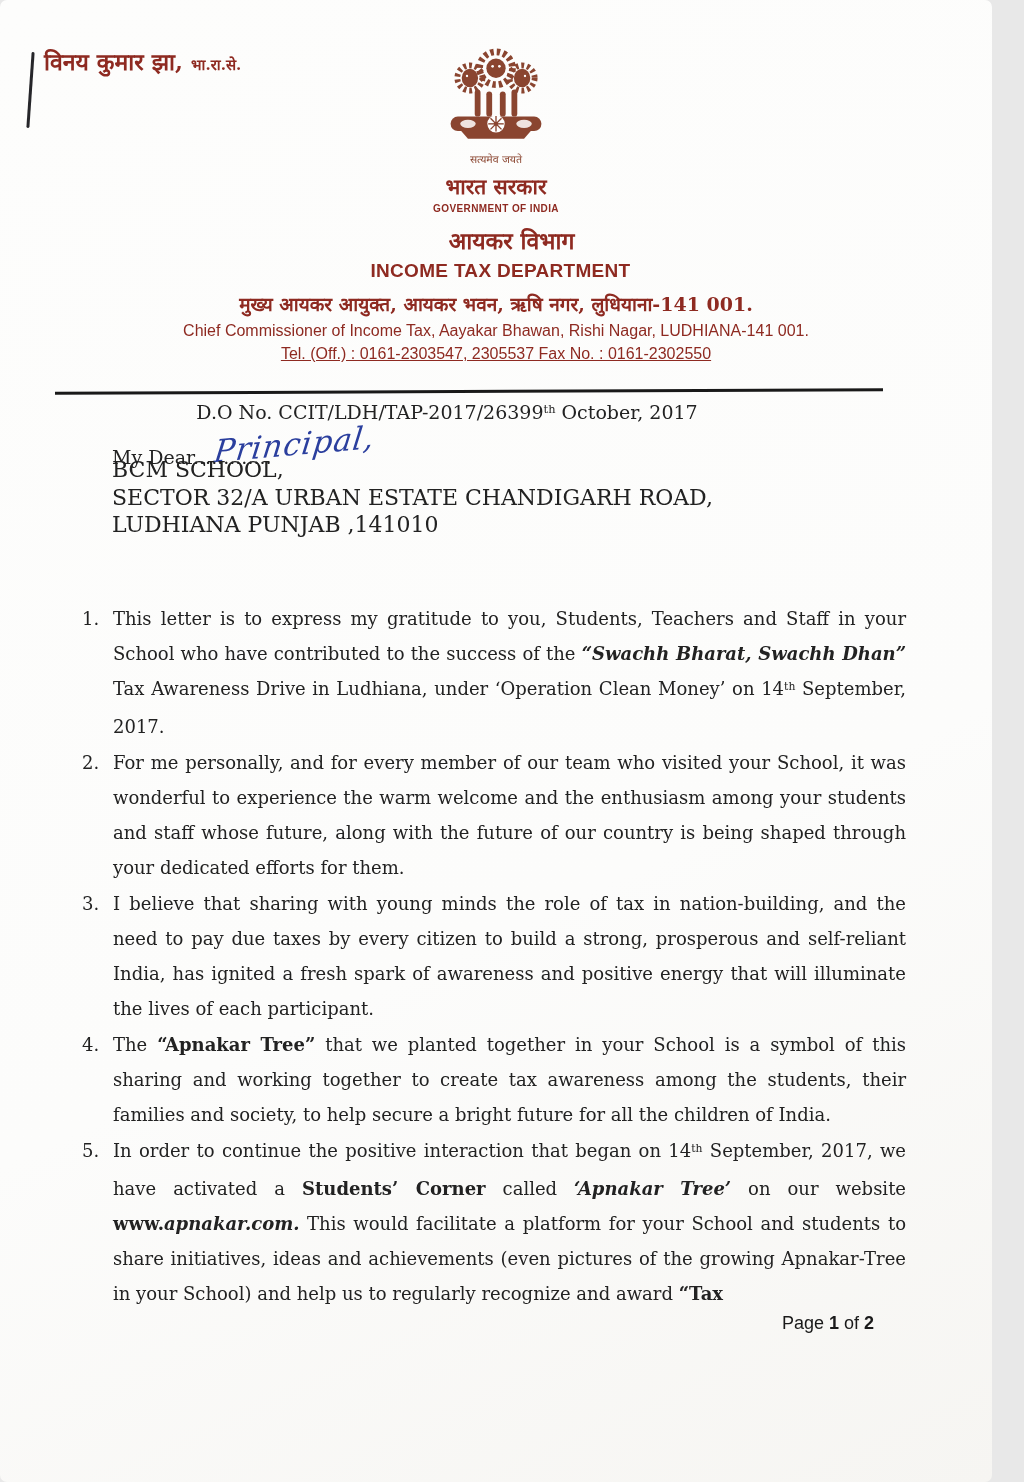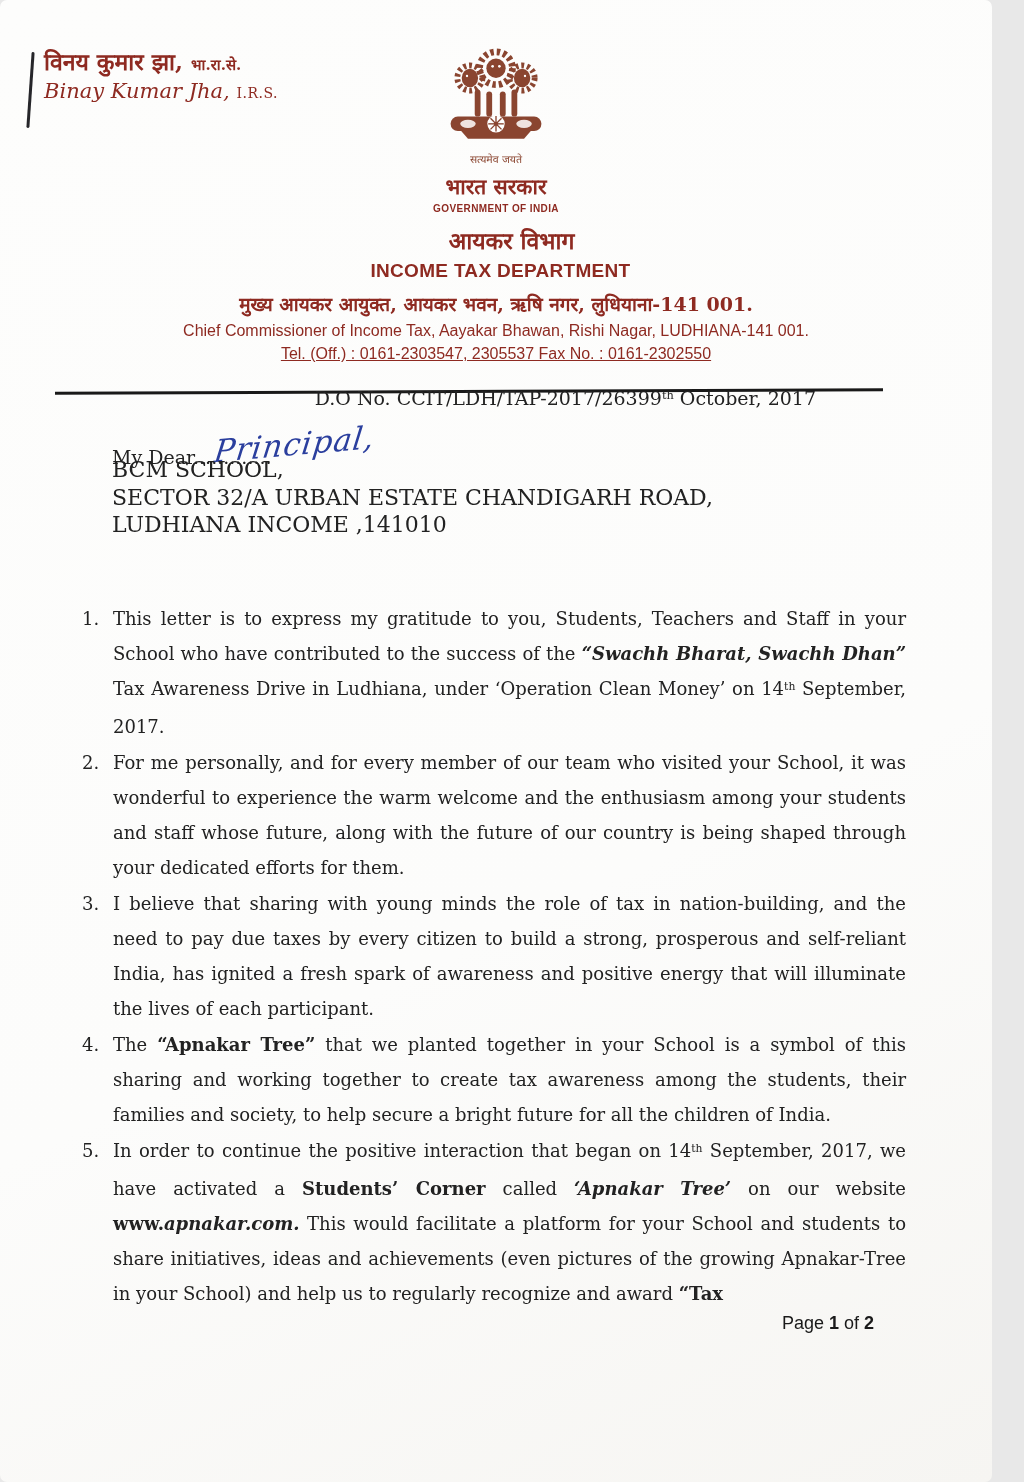--- a/index.html
+++ b/index.html
@@ -46,22 +46,22 @@
   .office-hindi{font-size:19px;font-weight:700;margin-top:9px;}
   .office-eng{font-size:16px;margin-top:5px;}
   .tel-line{font-size:16px;margin-top:5px;text-decoration:underline;}
 
   .rule{
     position:absolute;left:55px;top:390px;width:828px;height:3px;
     background:#191919;transform:rotate(-0.25deg);
   }
 
   .ref-row{
-    position:absolute;left:78px;right:176px;top:387px;
-    display:flex;justify-content:flex-end;
+    position:absolute;left:78px;right:176px;top:401px;
+    display:flex;justify-content:center;
     font-size:19px;color:var(--ink);
   }
 
   .salutation{position:absolute;left:112px;top:446px;font-size:19px;color:var(--ink);}
   .handwritten{
     position:absolute;left:102px;top:-20px;
     font-size:31px;font-style:italic;color:var(--handblue);
     transform:rotate(-5deg) skewX(-12deg);
     letter-spacing:1px;white-space:nowrap;
   }
@@ -84,21 +84,20 @@
 </style>
 </head>
 <body>
 
 <div class="paper">
 
   <div class="pen-mark"></div>
 
   <div class="author-block">
     <div class="author-hindi"><span>विनय कुमार झा, </span><span class="suffix">भा.रा.से.</span></div>
-    <div class="author-eng"><span>Binay Kumar Jha, </span><span class="suffix">I.R.S.</span></div>
   </div>
 
   <div class="header-center">
     <div class="emblem-wrap">
       <svg width="116" height="130" viewBox="0 0 120 132">
         <g stroke="var(--emblem)" fill="var(--emblem)">
           <circle cx="60" cy="28" r="17" fill="none" stroke-width="7" stroke-dasharray="3.5 3.2"></circle>
           <circle cx="33" cy="38" r="13" fill="none" stroke-width="6" stroke-dasharray="3 3"></circle>
           <circle cx="87" cy="38" r="13" fill="none" stroke-width="6" stroke-dasharray="3 3"></circle>
           <circle cx="60" cy="28" r="10" stroke="none"></circle>
@@ -145,21 +144,21 @@
   </div>
 
   <div class="salutation">
     <span>My Dear</span><span>.............</span>
     <span class="handwritten">Principal,</span>
   </div>
 
   <div class="recipient">
       <div>BCM SCHOOL,</div>
       <div>SECTOR 32/A URBAN ESTATE CHANDIGARH ROAD,</div>
-      <div>LUDHIANA INCOME ,141010</div>
+      <div>LUDHIANA PUNJAB ,141010</div>
     </div>
 
   <div class="body-block">
       <div class="para">
         <span class="pnum">1.</span>
         <div class="ptext"><span>This letter is to express my gratitude to you, Students, Teachers and Staff in your School who have contributed to the success of the </span><span class="b i">“Swachh Bharat, Swachh Dhan”</span><span> Tax Awareness Drive in Ludhiana, under ‘Operation Clean Money’ on 14</span><span class="sup">th</span><span> September, 2017.</span></div>
       </div>
       <div class="para">
         <span class="pnum">2.</span>
         <div class="ptext"><span>For me personally, and for every member of our team who visited your School, it was wonderful to experience the warm welcome and the enthusiasm among your students and staff whose future, along with the future of our country is being shaped through your dedicated efforts for them.</span></div>

